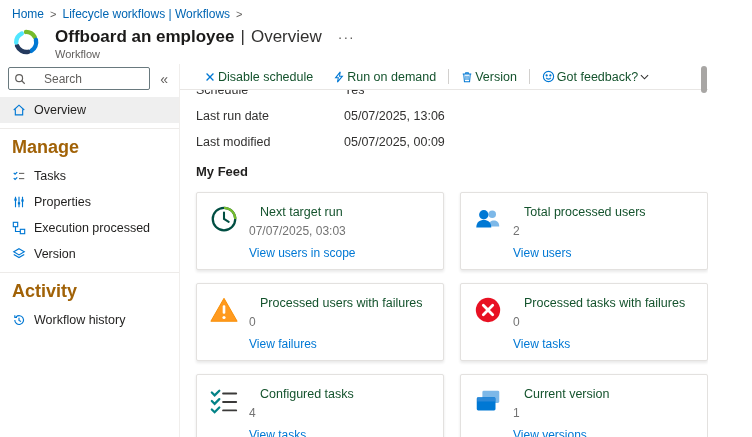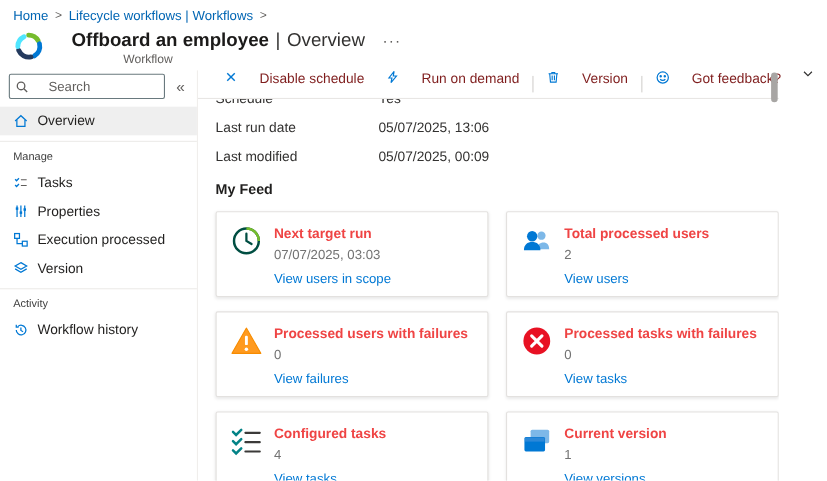--- a/index.html
+++ b/index.html
@@ -7,30 +7,30 @@
     font-family:"Liberation Sans", sans-serif; color:#323130; }
   .page { display:flex; flex-direction:column; width:708px; height:437px; }
 
   
   .breadcrumb { height:22px; flex:none; display:flex; align-items:center; gap:6px;
     padding:6px 12px 0 12px; font-size:12px; }
   .crumb { color:#0065b3; cursor:pointer; text-decoration:none; }
   .crumb-sep { color:#605e5c; font-size:11px; }
 
   
-  .header { height:42px; flex:none; display:flex; align-items:flex-start; gap:25px;
+  .header { height:42px; flex:none; display:flex; align-items:flex-start; gap:15px;
     padding:5px 12px 0 12px; }
   .logo { flex:none; margin-top:1px; }
   .title-wrap { line-height:1.15; }
   .title-line { font-size:17px; color:#1b1a19; display:flex; align-items:baseline; gap:6px; }
   .title-name { font-weight:700; }
   .title-pipe { font-weight:400; color:#323130; }
   .title-section { font-weight:400; color:#323130; }
   .more-btn { color:#605e5c; font-size:14px; margin-left:10px; cursor:pointer; letter-spacing:1px; }
-  .subtitle { font-size:11px; color:#605e5c; margin-top:1px;margin-left:47px; }
+  .subtitle { font-size:11px; color:#605e5c; margin-top:1px; }
 
   
   .main-row { flex:1; min-height:0; display:flex; position:relative; }
 
   
   .sidebar { width:180px; flex:none; border-right:1px solid #f0eeec; display:flex;
     flex-direction:column; padding-top:3px; }
   .search-row { display:flex; align-items:center; gap:7px; padding:0 8px 7px 8px; }
   .search-box { flex:1; display:flex; align-items:center; gap:18px; height:23px;
     border:1px solid #69797e; border-radius:2px; padding:0 5px; background:#fff; }
@@ -38,44 +38,44 @@
     font-family:"Liberation Sans", sans-serif; color:#323130; background:transparent; }
   .search-box input::placeholder { color:#605e5c; }
   .collapse-btn { color:#605e5c; font-size:14px; cursor:pointer; padding:0 3px; }
 
   .nav { font-size:12.5px; }
   .nav-item { display:flex; align-items:center; gap:8px; padding:6px 8px 6px 12px;
     cursor:pointer; color:#201f1e; }
   .nav-item.selected { background:#efefef; }
   .nav-icon { width:14px; height:14px; flex:none; display:inline-flex; }
   .nav-divider { border-top:1px solid #edebe9; margin:5px 0 3px 0; }
-  .nav-header { font-weight:400; font-size:10px; color:#404040; padding:5px 8px 5px 12px; }
+  .nav-header { font-weight:700; font-size:18px; color:#a16207; padding:5px 8px 5px 12px; }
 
   
   .main { flex:1; min-width:0; display:flex; flex-direction:column; position:relative; }
   .toolbar { flex:none; height:26px; display:flex; align-items:center;
     padding:0 8px 0 14px; border-bottom:1px solid #e8e6e4; }
-  .tb-btn { display:flex; align-items:flex-start; gap:20px; font-size:12.5px; color:#7f1d1d;
+  .tb-btn { display:flex; align-items:center; gap:2px; font-size:12.5px; color:#14532d;
     padding:0 10px; height:100%; cursor:pointer; white-space:nowrap; }
   .tb-sep { width:1px; height:15px; background:#d2d0ce; margin:0 2px; flex:none; }
 
   .content { flex:1; min-height:0; overflow:hidden; padding:0 0 0 16px; position:relative; }
   .details { margin-top:-13px; }
   .detail-row { display:flex; align-items:center; padding:6px 0; font-size:12.5px; }
   .detail-label { width:148px; flex:none; }
   .feed-title { font-size:13px; font-weight:700; color:#201f1e; margin:9px 0 13px 0; }
 
   .cards { display:grid; grid-template-columns:248px 248px; column-gap:16px;
     row-gap:13px; grid-auto-rows:78px; }
   .card { background:#fff; border:1px solid #e3e1df; border-radius:2px;
     box-shadow:0 1.2px 3px rgba(0,0,0,0.09); padding:11px 12px 9px 12px;
     display:flex; flex-direction:column; }
   .card-top { display:flex; gap:10px; align-items:flex-start; }
   .card-icon { width:30px; height:30px; flex:none; display:inline-flex; }
-  .card-title { font-size:12.5px; font-weight:700; color:#ef4444; padding-top:1px; }
+  .card-title { font-size:12.5px; font-weight:400; color:#14532d; padding-top:1px;margin-left:11px; }
   .card-value { font-size:12px; color:#737373; margin-top:5px; }
   .card-link { font-size:12px; color:#0078d4; margin-top:auto; margin-left:40px;
     cursor:pointer; text-decoration:none; }
 
   .vscroll-thumb { position:absolute; top:2px; right:1px; width:6px; height:27px;
     background:#a8a6a4; border-radius:3px; cursor:grab; }
 </style>
 </head>
 <body>
 

